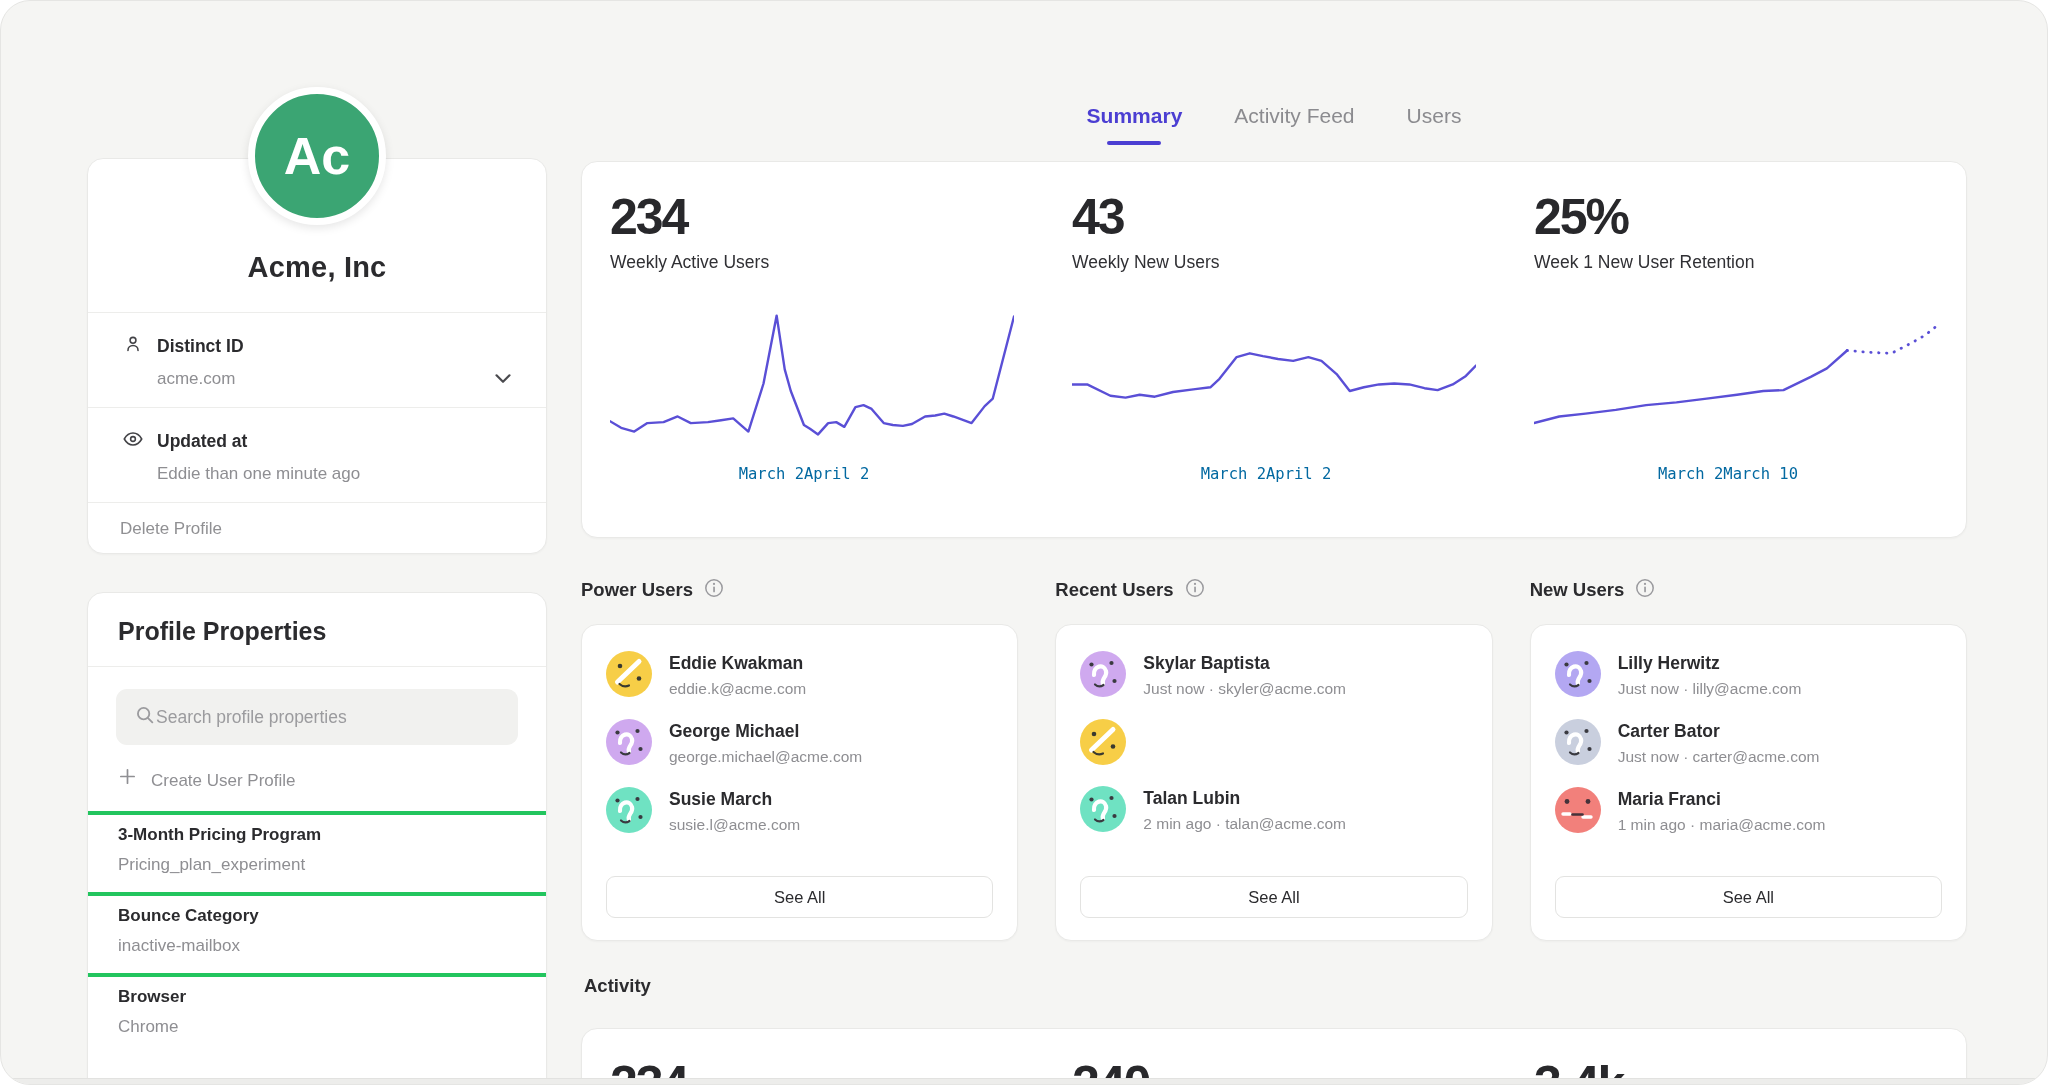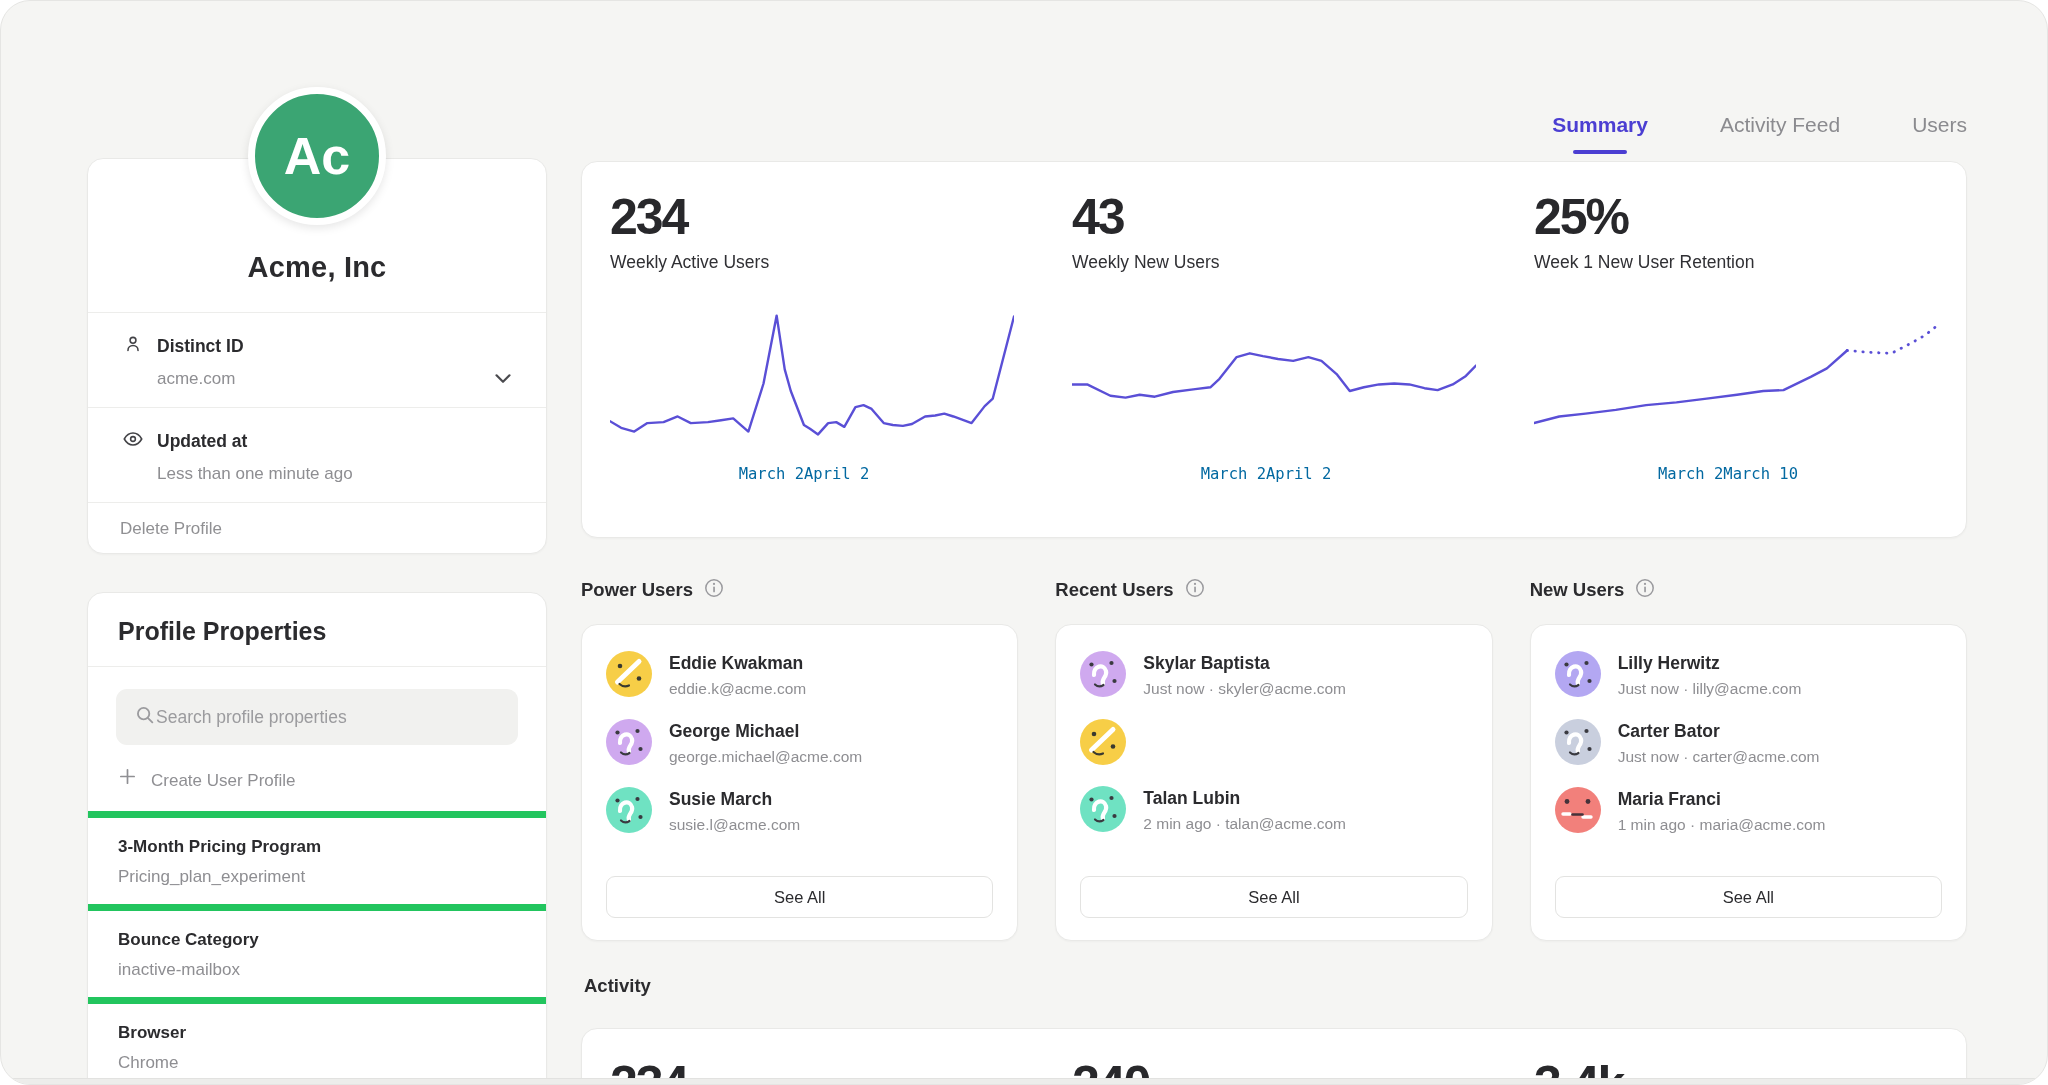--- a/index.html
+++ b/index.html
@@ -27,27 +27,27 @@
 
   #card-props { position:absolute; left:86px; top:591px; width:460px; height:620px; }
   #props-title { padding:24px 30px 20px 30px; font-size:25px; font-weight:700; border-bottom:1px solid #ededeb; }
   #search-box { margin:22px 28px 0 28px; height:56px; background:#f1f1ef; border-radius:11px;
     display:flex; align-items:center; padding:0 18px; }
   #search-box input { border:none; outline:none; background:transparent; font-size:17.5px; width:100%;
     font-family:"Liberation Sans","DejaVu Sans",sans-serif; color:#5a5a5e; }
   #search-box input::placeholder { color:#9b9b9e; }
   #create-row { margin:22px 28px 20px 30px; display:flex; align-items:flex-end; gap:14px;
     font-size:17px; color:#8f8f93; cursor:pointer; }
-  .prop-row { border-top:7px solid #22c55e; padding:19px 30px 17px 30px; }
+  .prop-row { border-top:4px solid #22c55e; padding:10px 30px 17px 30px; }
   .prop-name { font-size:17px; font-weight:700; color:#2b2b2e; }
   .prop-value { margin-top:10px; font-size:17px; color:#8e8e92; }
 
   
-  #tabs { position:absolute; left:580px; top:112px; width:1386px; display:flex;
-    justify-content:flex-end; gap:72px; }
+  #tabs { position:absolute; left:580px; top:103px; width:1386px; display:flex;
+    justify-content:center; gap:52px; }
   .tab { font-size:21px; font-weight:500; color:#8b8b8f; text-align:center; cursor:pointer; }
   .tab.active { color:#4b3ed2; font-weight:700; }
   .tab .underline { display:none; }
   .tab.active .underline { display:block; width:54px; height:4px; border-radius:2px;
     background:#4b3ed2; margin:13px auto 0 auto; }
 
   #stats-card { position:absolute; left:580px; top:160px; width:1386px; height:377px;
     display:grid; grid-template-columns:1fr 1fr 1fr; column-gap:58px; padding:30px 28px; }
   .stat-value { font-size:50px; font-weight:700; letter-spacing:-2px; color:#28282b; line-height:1; }
   .stat-label { margin-top:10px; font-size:17.5px; color:#303034; }
@@ -109,21 +109,21 @@
     <div class="field-row">
       <div class="field-head">
         <span>
           <svg viewBox="0 0 24 24" width="22" height="22" fill="none" stroke="#434347" stroke-width="1.7">
             <path d="M2.5 12 C5 7.5 8.3 5.5 12 5.5 s7 2 9.5 6.5 c-2.5 4.5 -5.8 6.5 -9.5 6.5 s-7 -2 -9.5 -6.5 Z"></path>
             <circle cx="12" cy="12" r="2.6"></circle>
           </svg>
         </span>
         <span class="field-label">Updated at</span>
       </div>
-      <div class="field-value">Less than one minute ago</div>
+      <div class="field-value">Eddie than one minute ago</div>
     </div>
 
     <div id="delete-row">Delete Profile</div>
   </div>
 
   <div id="card-props" class="card">
     <div id="props-title">Profile Properties</div>
 
     <div id="search-box">
       <span>

